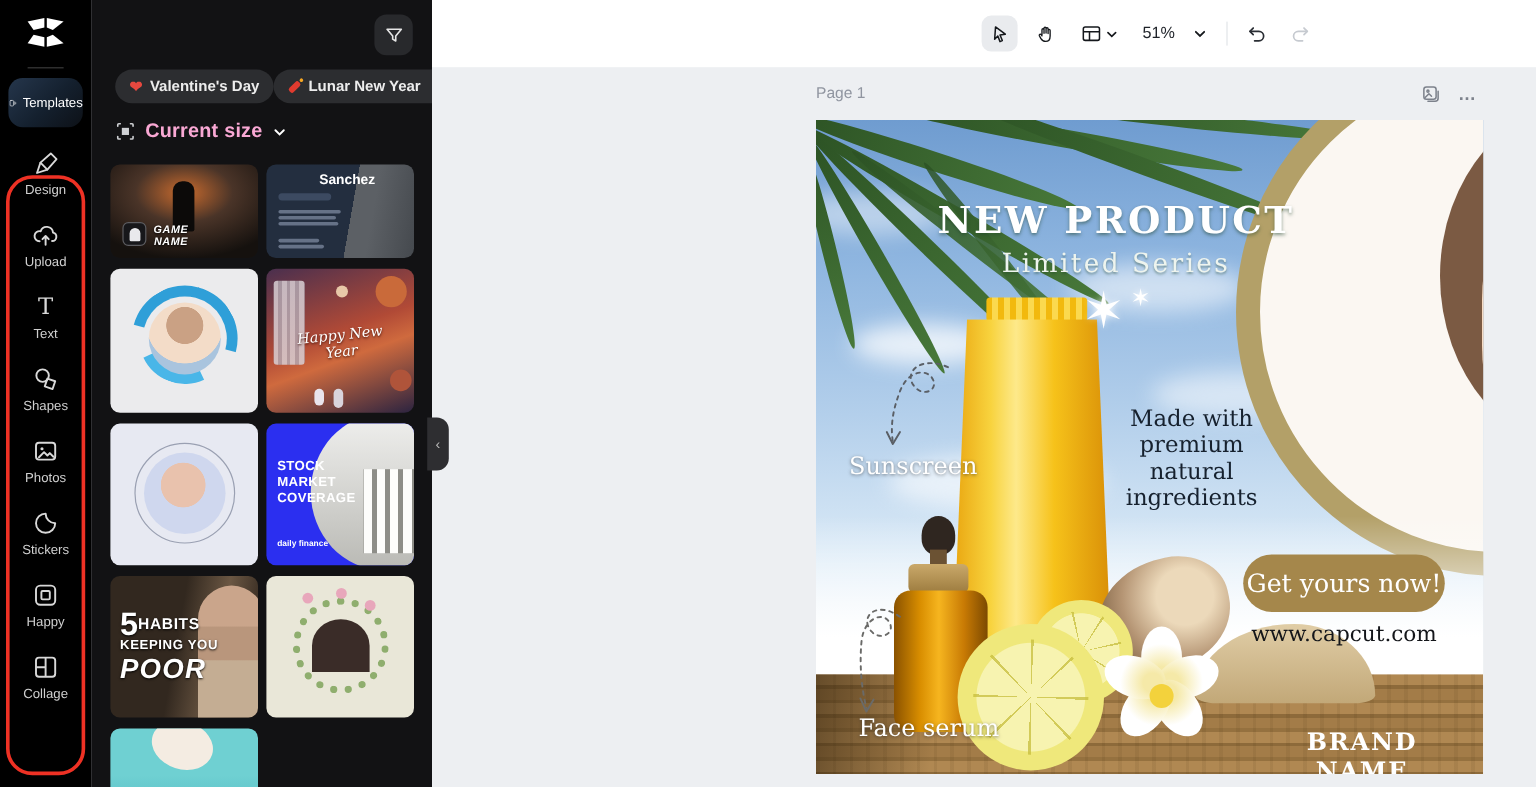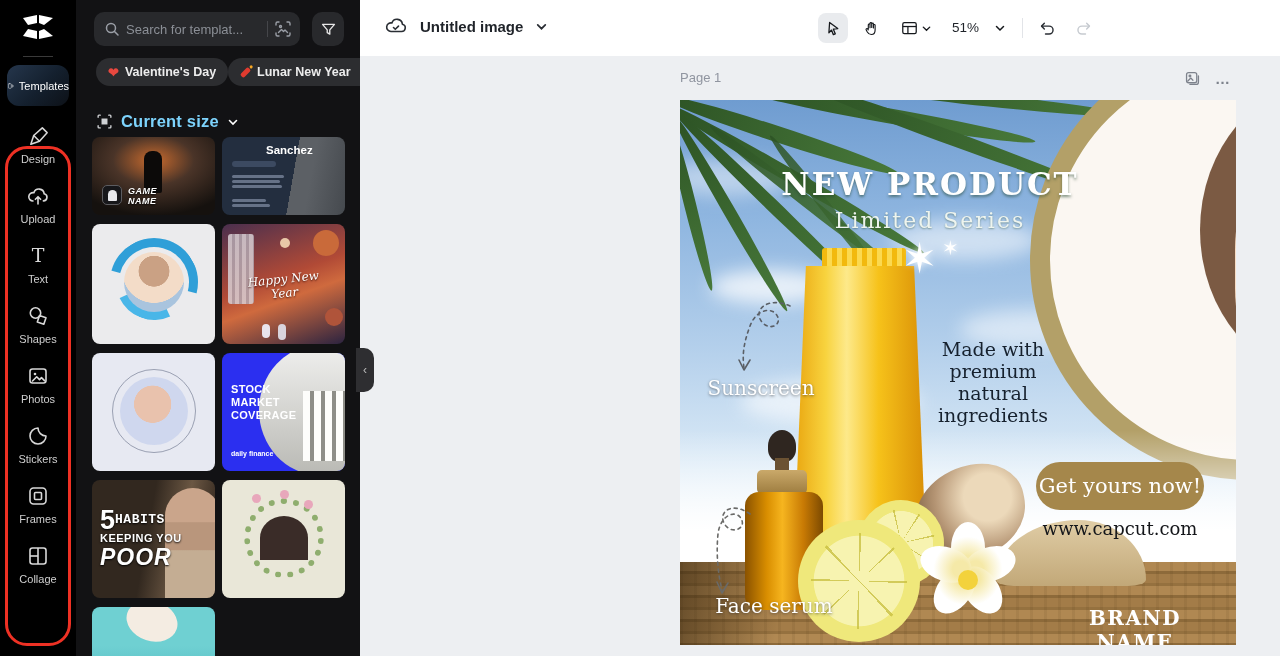--- a/index.html
+++ b/index.html
@@ -27,34 +27,34 @@
   #searchbox input { flex:1; min-width:0; background:transparent; border:0; outline:none; color:#d6d6d6; font-size:13px; }
   #searchbox input::placeholder { color:#8b8f96; }
   .search-divider { width:1px; height:16px; background:#45464a; }
   #filter-btn { position:absolute; left:236px; top:12px; width:32px; height:34px; background:#28292c; border-radius:10px;
                 display:flex; align-items:center; justify-content:center; cursor:pointer; }
   .chip { position:absolute; top:58px; height:28px; background:#2c2d30; border-radius:14px; color:#ededed;
           font-size:12.5px; font-weight:bold; display:flex; align-items:center; gap:6px; padding:0 12px; white-space:nowrap; cursor:pointer; }
   .heart { color:#e8483f; font-size:13px; }
   .cracker { width:11px; height:5px; background:#e03b2f; border-radius:2px; transform:rotate(-45deg); position:relative; }
   .cracker::after { content:""; position:absolute; right:-4px; top:1px; width:3px; height:3px; background:#f5a623; border-radius:50%; }
-  #section-head { position:absolute; left:20px; top:112px; display:flex; align-items:center; gap:8px; color:#7dd3fc; cursor:pointer; }
+  #section-head { position:absolute; left:20px; top:100px; display:flex; align-items:center; gap:8px; color:#f9a8d4; cursor:pointer; }
   #section-head b { font-size:16.5px; letter-spacing:.2px; }
 
   #grid { position:absolute; left:16px; top:137px; width:256px; height:519px;
           display:grid; grid-template-columns:123px 123px; grid-template-rows:78px 120px 118px 118px 130px; gap:9px 7px; }
   .thumb { border-radius:8px; overflow:hidden; position:relative; background:#222; cursor:pointer; }
 
   
   .t-game { background:radial-gradient(90px 55px at 50% 30%, #c96b2e 0%, #4a3428 45%, #15110e 100%); }
   .t-game .fig { position:absolute; left:52px; top:14px; width:18px; height:42px; background:#0c0a09; border-radius:8px 8px 2px 2px; }
   .t-game .badge { position:absolute; left:10px; bottom:10px; width:20px; height:20px; border-radius:5px; background:#17171a; border:1px solid #5c5c60; }
   .t-game .badge i { position:absolute; left:5px; top:4px; width:9px; height:11px; background:#e9e9ec; border-radius:5px 5px 1px 1px; }
   .t-game .ttl { position:absolute; left:36px; bottom:9px; color:#fff; font-size:9px; font-weight:bold; font-style:italic;
-                 line-height:10px; letter-spacing:.5px; text-shadow:0 1px 2px #000; }
+                 line-height:10px; letter-spacing:.5px; text-shadow:0 1px 2px #000;text-align:center; }
   .t-sanchez { background:linear-gradient(100deg,#232e3f 0 57%, #5c6065 57% 70%, #45494e 100%); }
   .t-sanchez .nm { position:absolute; left:10px; top:7px; color:#fff; font-size:11.5px; font-weight:bold;margin-left:34px; }
   .t-sanchez .pill { position:absolute; left:10px; top:24px; width:44px; height:6px; border-radius:3px; background:#3c4a61; }
   .t-sanchez .ln { position:absolute; left:10px; height:3px; background:#7e8aa0; border-radius:2px; opacity:.75; }
   .t-circle { background:#ebebed; }
   .arc { position:absolute; border-radius:50%; border:9px solid transparent; }
   .t-circle .face { position:absolute; left:32px; top:28px; width:60px; height:60px; border-radius:50%;
                     background:radial-gradient(circle at 50% 32%, #caa184 0 30%, #f3dcc8 31% 62%, #a9c4de 63% 100%); }
   .t-newyear { background:linear-gradient(160deg,#4a2f4e 0%,#b14a36 45%,#cf6a3e 60%,#2b2340 100%); }
   .t-newyear .planet { position:absolute; border-radius:50%; }
@@ -232,49 +232,36 @@
       <path d="M20 12 a8 8 0 1 1 -8 -8 c0 4.4 3.6 8 8 8 z"></path>
     </svg>
     <span>Stickers</span>
   </div>
 
   <div class="nav-item">
     <svg width="24" height="24" viewBox="0 0 24 24" fill="none" stroke="#d8d8d8" stroke-width="1.6">
       <rect x="4" y="4" width="16" height="16" rx="3.5"></rect>
       <rect x="8.5" y="8.5" width="7" height="7" rx="1"></rect>
     </svg>
-    <span>Frames</span>
+    <span>Happy</span>
   </div>
 
   <div class="nav-item">
     <svg width="24" height="24" viewBox="0 0 24 24" fill="none" stroke="#d8d8d8" stroke-width="1.6">
       <rect x="4" y="4" width="16" height="16" rx="2.5"></rect>
       <line x1="12" y1="4" x2="12" y2="20"></line>
       <line x1="4" y1="12" x2="12" y2="12"></line>
     </svg>
     <span>Collage</span>
   </div>
 </div>
 
 <div id="annotation"></div>
 
 <div id="panel">
-  <div id="searchbox">
-    <svg width="16" height="16" viewBox="0 0 16 16" fill="none" stroke="#9a9ea6" stroke-width="1.5" stroke-linecap="round">
-      <circle cx="7" cy="7" r="4.5"></circle>
-        <line x1="10.5" y1="10.5" x2="14" y2="14"></line>
-    </svg>
-    <input type="text" placeholder="Search for templat..." style="">
-    <div class="search-divider"></div>
-    <svg width="18" height="18" viewBox="0 0 18 18" fill="none" stroke="#9a9ea6" stroke-width="1.4" stroke-linecap="round" stroke-linejoin="round">
-      <path d="M2 5 V3.5 A1.5 1.5 0 0 1 3.5 2 H5 M13 2 h1.5 A1.5 1.5 0 0 1 16 3.5 V5 M2 13 v1.5 A1.5 1.5 0 0 0 3.5 16 H5 M13 16 h1.5 A1.5 1.5 0 0 0 16 14.5 V13"></path>
-      <circle cx="6.5" cy="6.5" r="1"></circle>
-      <path d="M4.5 12.5 l3-3 2 2 1.5-1.5 2.5 2.5"></path>
-    </svg>
-  </div>
   <div id="filter-btn">
     <svg width="17" height="17" viewBox="0 0 20 20" fill="none" stroke="#e6e6e6" stroke-width="1.6" stroke-linecap="round" stroke-linejoin="round">
       <path d="M3 4 h14 l-5.5 6.5 v5 l-3 -1.8 v-3.2 z"></path>
     </svg>
   </div>
 
   <div class="chip" style="left:20px;">
     <span class="heart">❤</span>
     <span>Valentine's Day</span>
   </div>
@@ -345,21 +332,21 @@
         <div>COVERAGE</div>
       </div>
       <div class="sub">daily finance</div>
     </div>
 
     <div class="thumb t-habits">
       <i class="woman"></i>
       <div class="txt">
         <div style="display:flex;align-items:flex-start;">
           <b style="font-size:27px;line-height:24px;">5</b>
-          <b style="font-size:13px;margin-top:4px;letter-spacing:.5px;font-family:Liberation Mono, monospace;">HABITS</b>
+          <b style="font-size:13px;margin-top:4px;letter-spacing:.5px;">HABITS</b>
         </div>
         <b style="display:block;font-size:11px;letter-spacing:.5px;">KEEPING YOU</b>
         <b style="display:block;font-size:23px;letter-spacing:1px;font-style:italic;">POOR</b>
       </div>
     </div>
 
     <div class="thumb t-flower">
       <i class="wr"></i>
       <i class="bl" style="left:30px;top:14px;"></i>
       <i class="bl" style="left:58px;top:10px;"></i>
@@ -368,30 +355,20 @@
     </div>
     <div class="thumb t-ocean">
       <i class="sw"></i>
     </div>
   </div>
 </div>
 
 <div id="panel-handle">‹</div>
 
 <div id="topbar">
-  <div id="title-row">
-    <svg width="24" height="24" viewBox="0 0 24 24" fill="none" stroke="#2a2e34" stroke-width="1.6" stroke-linecap="round" stroke-linejoin="round">
-      <path d="M7 17.5 a4.3 4.3 0 1 1 .9-8.5 A5.4 5.4 0 0 1 18.4 10.2 a3.7 3.7 0 0 1 -.9 7.3 z"></path>
-      <path d="M9.5 13.5 l1.8 1.8 3.2-3.2"></path>
-    </svg>
-    <span id="doc-title">Untitled image</span>
-    <svg width="13" height="13" viewBox="0 0 12 12" fill="none" stroke="#2a2e34" stroke-width="1.6" stroke-linecap="round">
-      <path d="M2.5 4.5 L6 8 L9.5 4.5"></path>
-    </svg>
-  </div>
 
   <div class="toolbtn active" style="left:458px;">
     <svg width="17" height="17" viewBox="0 0 24 24" fill="none" stroke="#15181c" stroke-width="1.8" stroke-linejoin="round">
       <path d="M6.5 3.5 L18 12 L11.8 13 L14.5 19.5 L11.8 20.7 L9.2 14.2 L5.5 18 Z"></path>
     </svg>
   </div>
   <div class="toolbtn" style="left:496px;">
     <svg width="17" height="17" viewBox="0 0 24 24" fill="none" stroke="#15181c" stroke-width="1.6" stroke-linecap="round" stroke-linejoin="round">
       <path d="M7.5 12.5 V6.8 a1.2 1.2 0 0 1 2.4 0 V11 M9.9 10.5 V4.9 a1.2 1.2 0 0 1 2.4 0 V10.6 M12.3 10.6 V5.6 a1.2 1.2 0 0 1 2.4 0 V11.2 M14.7 11.3 V7.5 a1.2 1.2 0 0 1 2.4 0 V14 c0 4-2.2 6.5-5.4 6.5 c-2.8 0-4.2-1.2-5.6-3.6 L4.4 13.8 a1.3 1.3 0 0 1 2.2-1.3 l.9 1.4"></path>
     </svg>

